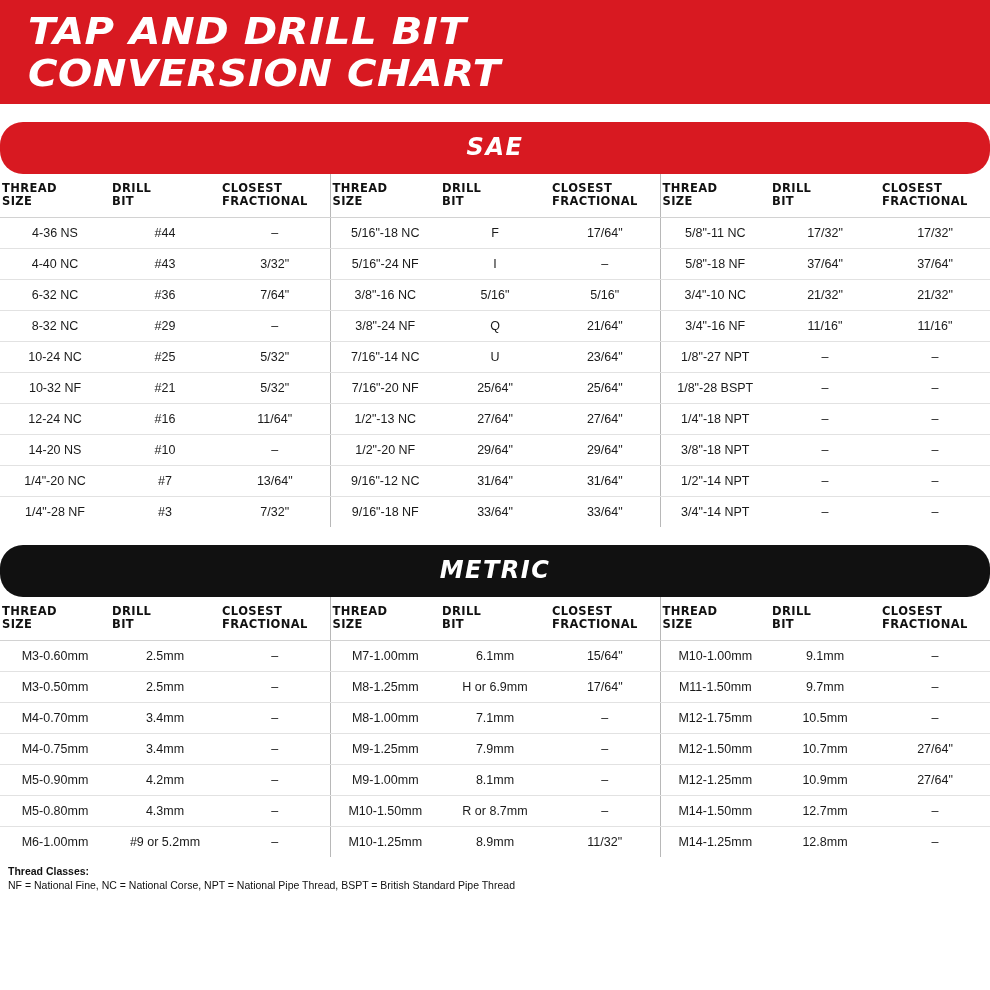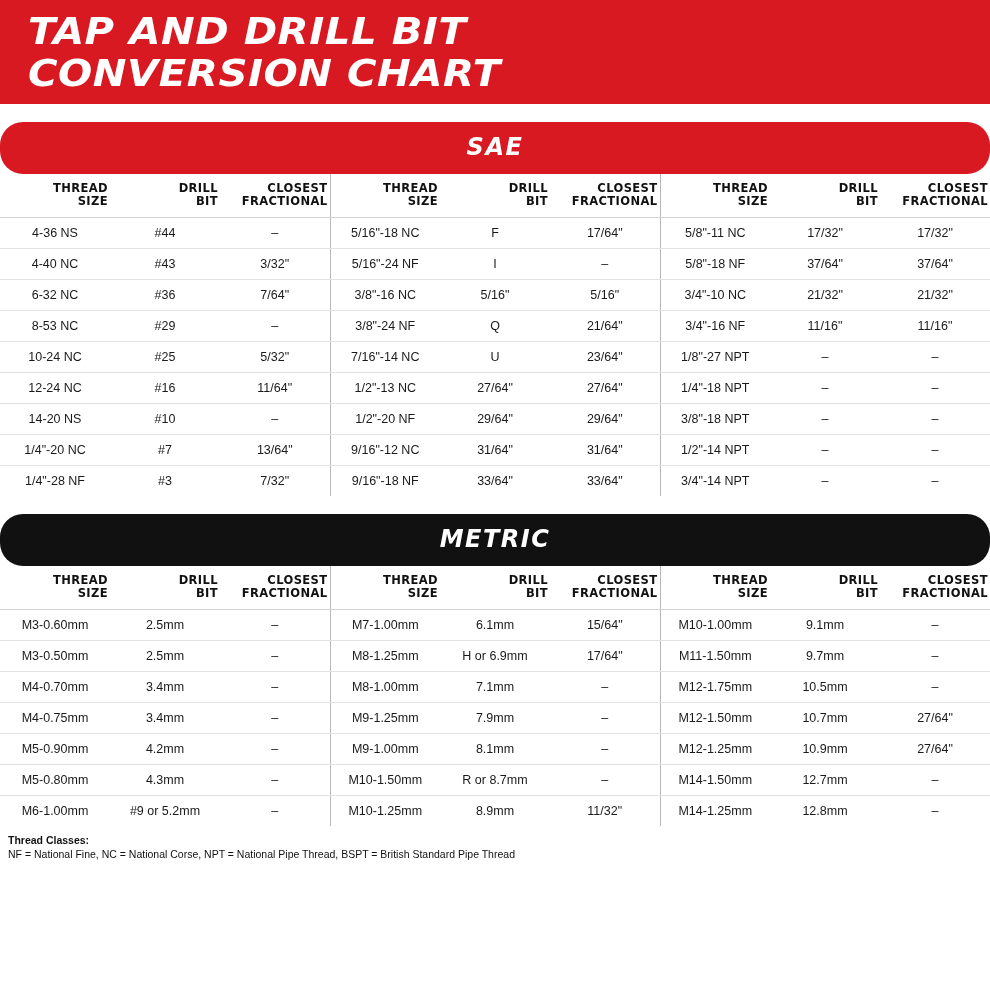--- a/index.html
+++ b/index.html
@@ -62,21 +62,21 @@
   table.chart col.c-thread { width: 110px; }
   table.chart col.c-drill  { width: 110px; }
   table.chart col.c-frac   { width: 110px; }
 
   table.chart th {
     font-family: "DejaVu Sans", sans-serif;
     font-weight: bold;
     font-size: 11.5px;
     letter-spacing: 0.4px;
     color: #111111;
-    text-align: right;
+    text-align: left;
     padding: 8px 2px 9px 2px;
     line-height: 13px;
     background: #ffffff;
     border-bottom: 1px solid #d2d2d2;
     text-transform: uppercase;
   }
   table.chart td {
     font-family: "Liberation Sans", sans-serif;
     font-size: 12.5px;
     color: #1a1a1a;
@@ -175,21 +175,21 @@
           <td>#36</td>
           <td>7/64"</td>
           <td class="grp-start">3/8"-16 NC</td>
           <td>5/16"</td>
           <td>5/16"</td>
           <td class="grp-start">3/4"-10 NC</td>
           <td>21/32"</td>
           <td>21/32"</td>
         </tr>
         <tr>
-          <td>8-53 NC</td>
+          <td>8-32 NC</td>
           <td>#29</td>
           <td>–</td>
           <td class="grp-start">3/8"-24 NF</td>
           <td>Q</td>
           <td>21/64"</td>
           <td class="grp-start">3/4"-16 NF</td>
           <td>11/16"</td>
           <td>11/16"</td>
         </tr>
         <tr>
@@ -197,20 +197,31 @@
           <td>#25</td>
           <td>5/32"</td>
           <td class="grp-start">7/16"-14 NC</td>
           <td>U</td>
           <td>23/64"</td>
           <td class="grp-start">1/8"-27 NPT</td>
           <td>–</td>
           <td>–</td>
         </tr>
         <tr>
+          <td>10-32 NF</td>
+          <td>#21</td>
+          <td>5/32"</td>
+          <td class="grp-start">7/16"-20 NF</td>
+          <td>25/64"</td>
+          <td>25/64"</td>
+          <td class="grp-start">1/8"-28 BSPT</td>
+          <td>–</td>
+          <td>–</td>
+        </tr>
+        <tr>
           <td>12-24 NC</td>
           <td>#16</td>
           <td>11/64"</td>
           <td class="grp-start">1/2"-13 NC</td>
           <td>27/64"</td>
           <td>27/64"</td>
           <td class="grp-start">1/4"-18 NPT</td>
           <td>–</td>
           <td>–</td>
         </tr>

